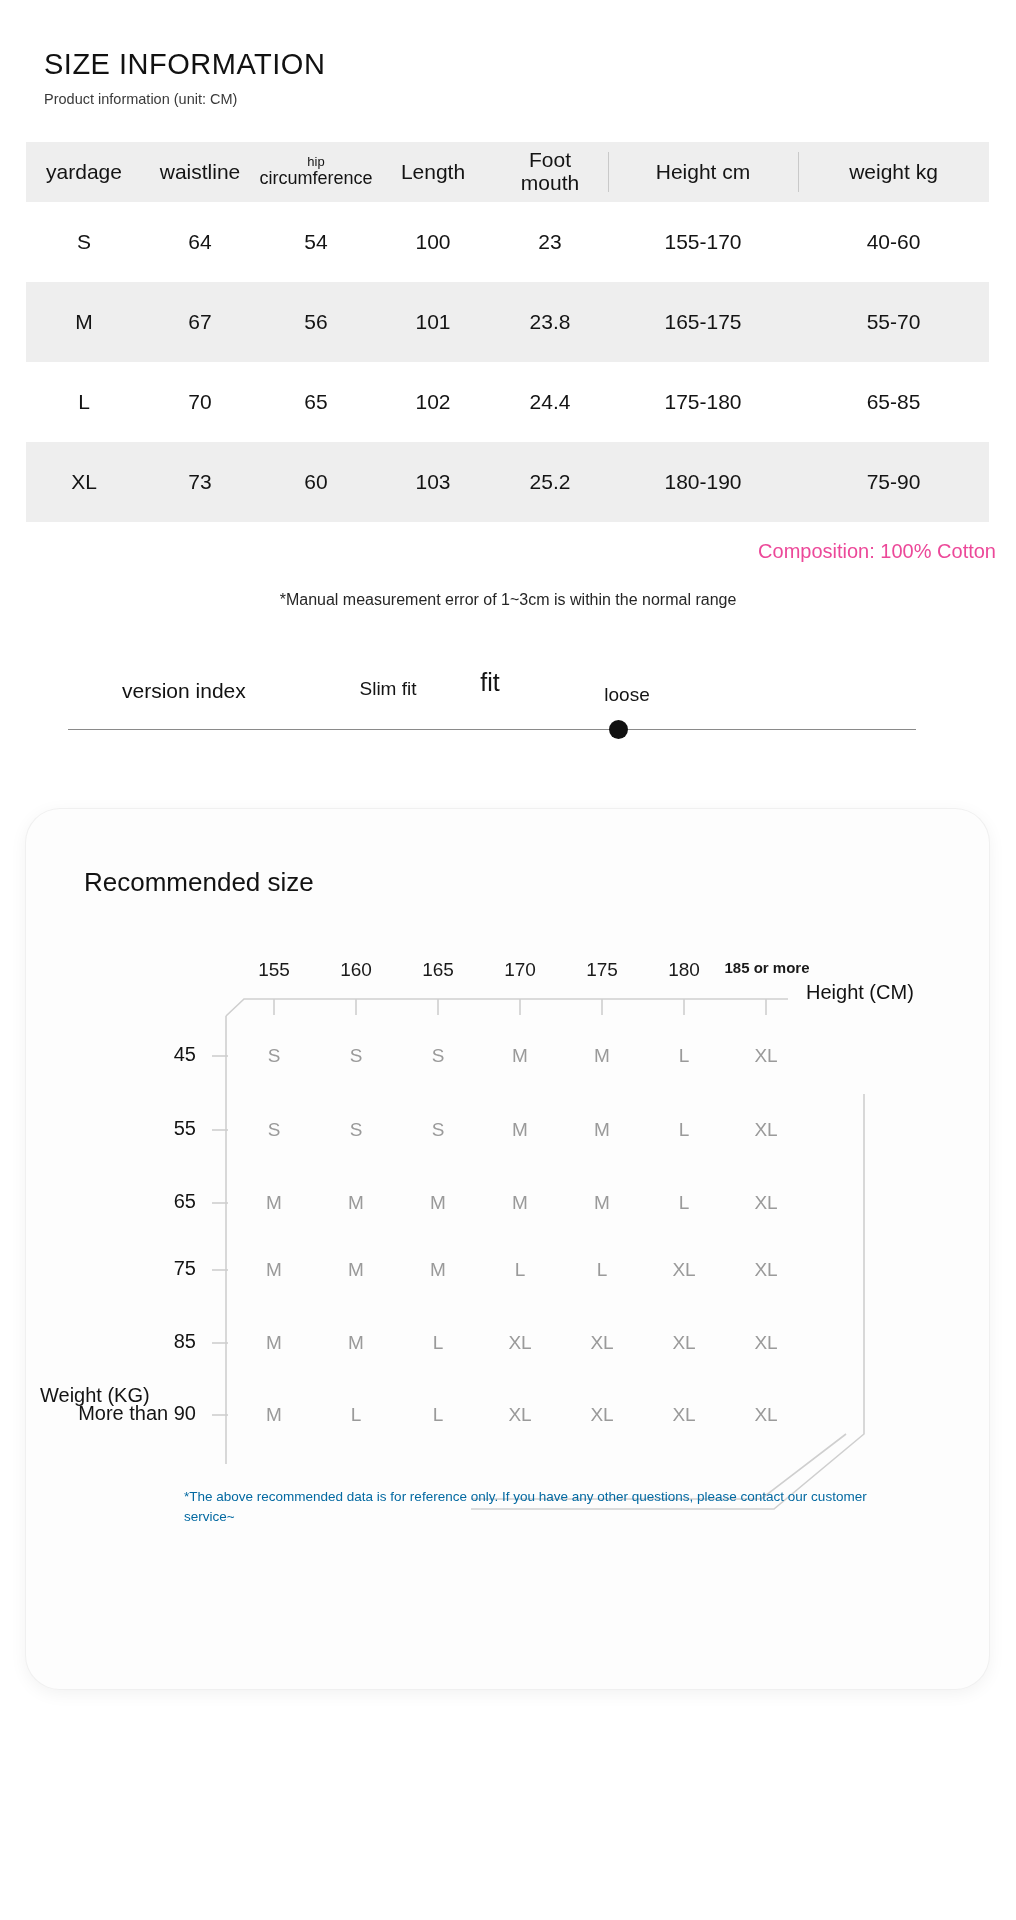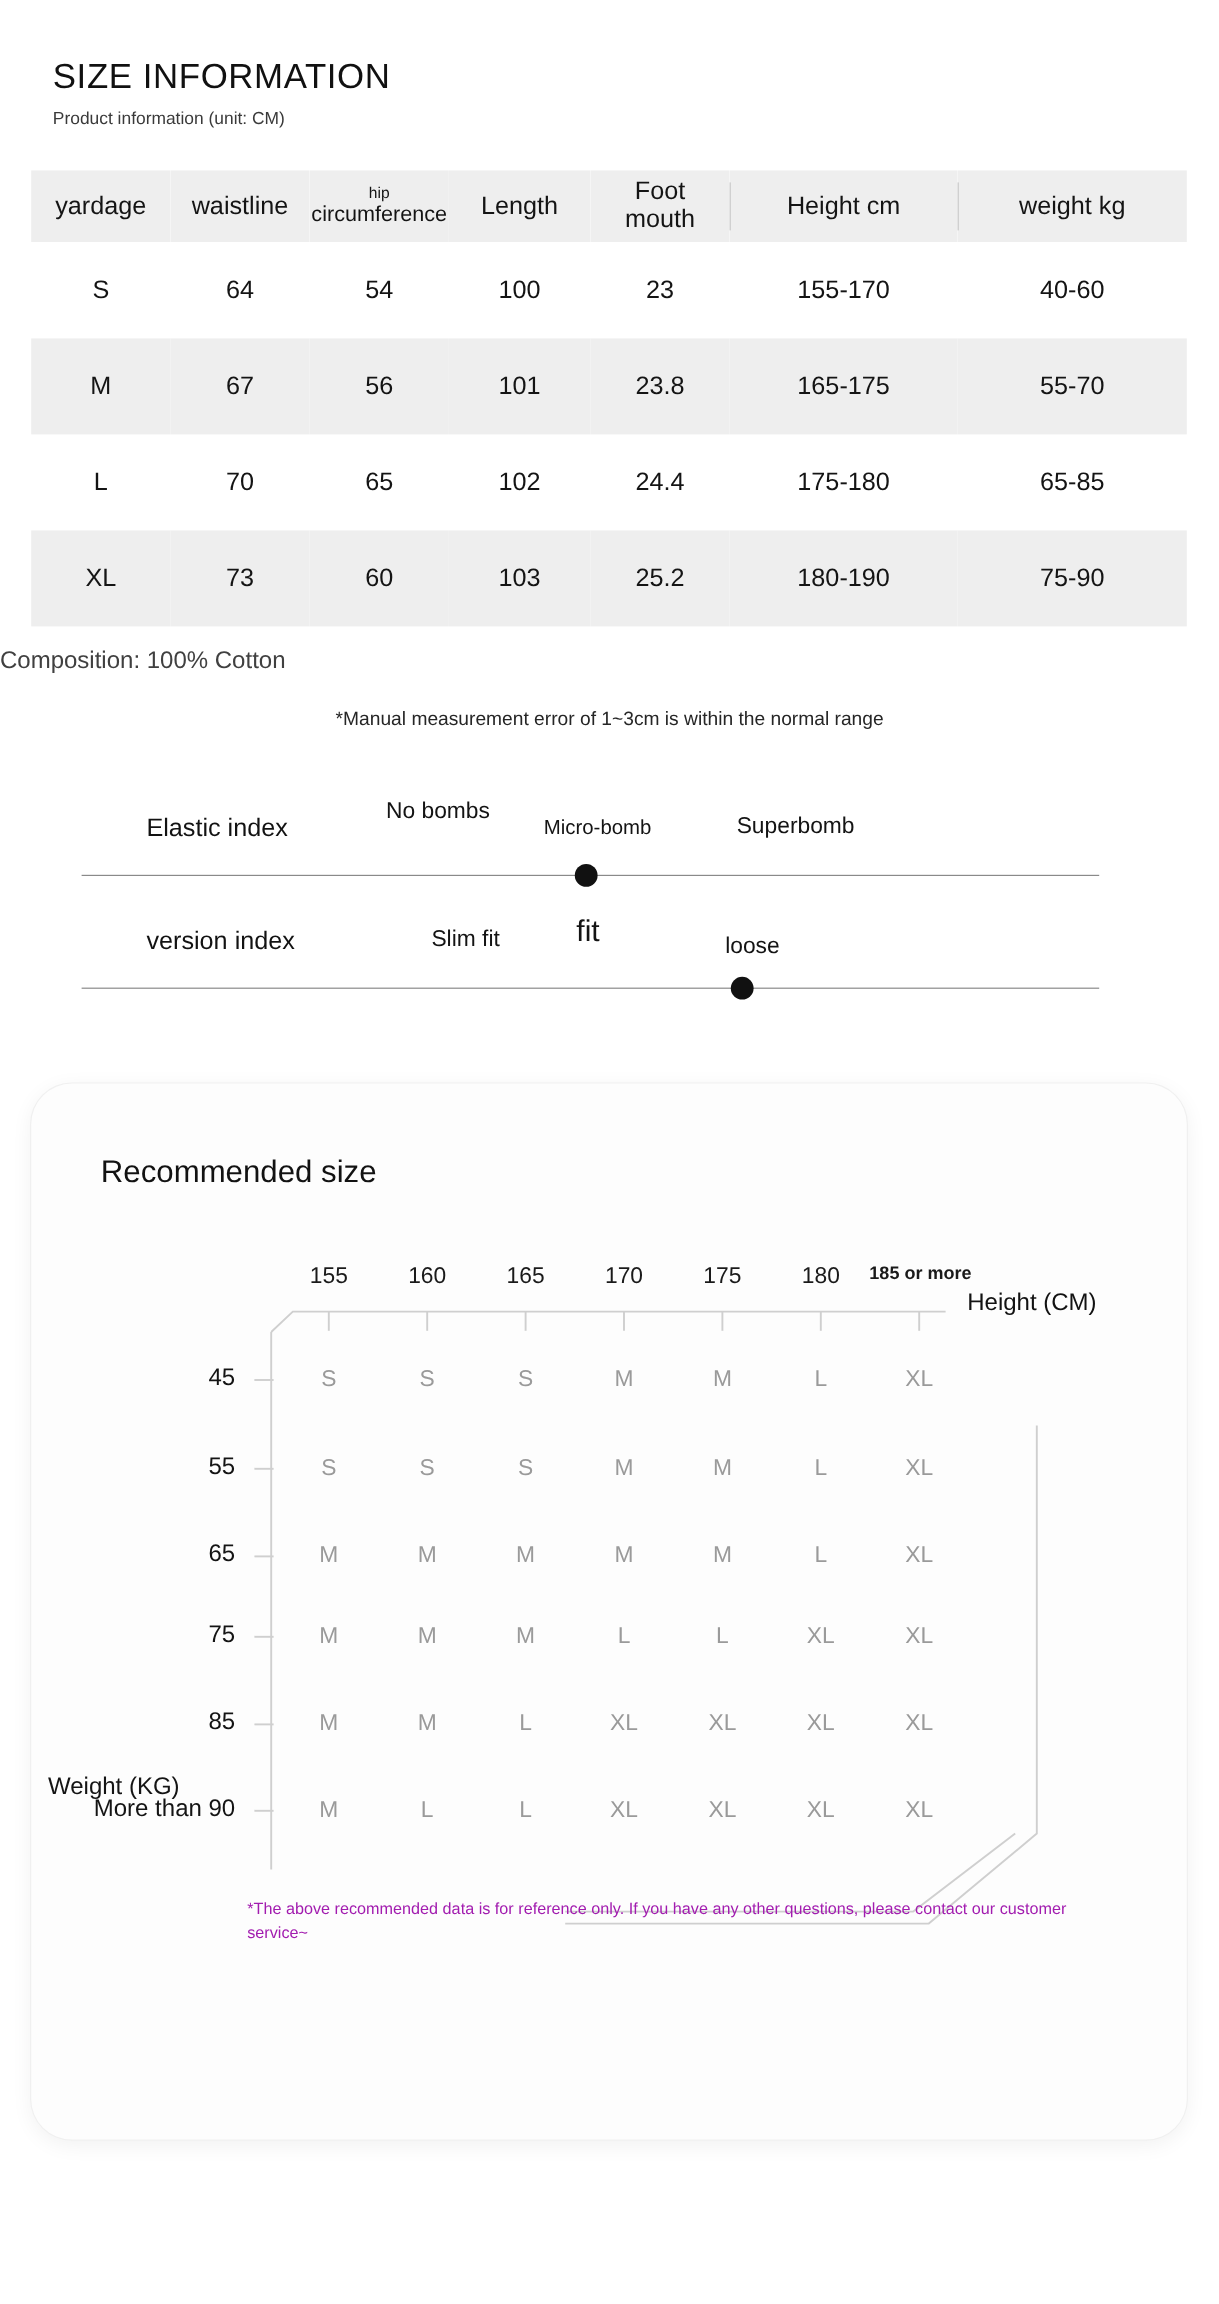--- a/index.html
+++ b/index.html
@@ -82,23 +82,24 @@
 
   table.size-table tbody td {
     height: 80px;
     font-size: 21px;
   }
   table.size-table tbody tr.alt td {
     background: #eeeeee;
   }
 
   .composition {
+    text-align: right;
     margin: 18px 20px 0 0;
     font-size: 20px;
-    color: #404040;
+    color: #ec4899;
   }
   .note {
     text-align: center;
     margin-top: 28px;
     font-size: 16px;
     color: #262626;
   }
 
   
   .indexes {
@@ -204,26 +205,26 @@
   }
   .cell {
     position: absolute;
     font-size: 19px;
     color: #9a9a9a;
     text-align: center;
     width: 50px;
   }
   .rec-note {
     position: absolute;
-    left: 180px;
+    left: 158px;
     top: 678px;
     width: 720px;
     font-size: 13.5px;
     line-height: 1.5;
-    color: #a21caf;
+    color: #0369a1;
   }
   svg.grid-lines {
     position: absolute;
     left: 0; top: 0;
     width: 963px;
     height: 880px;
     pointer-events: none;
   }
 </style>
 </head>
@@ -307,28 +308,20 @@
         </tr>
       </tbody>
     </table>
   </div>
 
   <div class="composition">Composition: 100% Cotton</div>
   <div class="note">*Manual measurement error of 1~3cm is within the normal range</div>
 
   <div class="indexes">
 
-    <div class="index-block">
-      <div class="index-label">Elastic index</div>
-      <div class="tick t-nobombs">No bombs</div>
-      <div class="tick t-micro">Micro-bomb</div>
-      <div class="tick t-super">Superbomb</div>
-      <div class="index-line"></div>
-      <div class="dot dot-elastic"></div>
-    </div>
 
     <div class="index-block">
       <div class="index-label">version index</div>
       <div class="tick t-slim">Slim fit</div>
       <div class="tick t-fit">fit</div>
       <div class="tick t-loose">loose</div>
       <div class="index-line"></div>
       <div class="dot dot-version"></div>
     </div>
 

